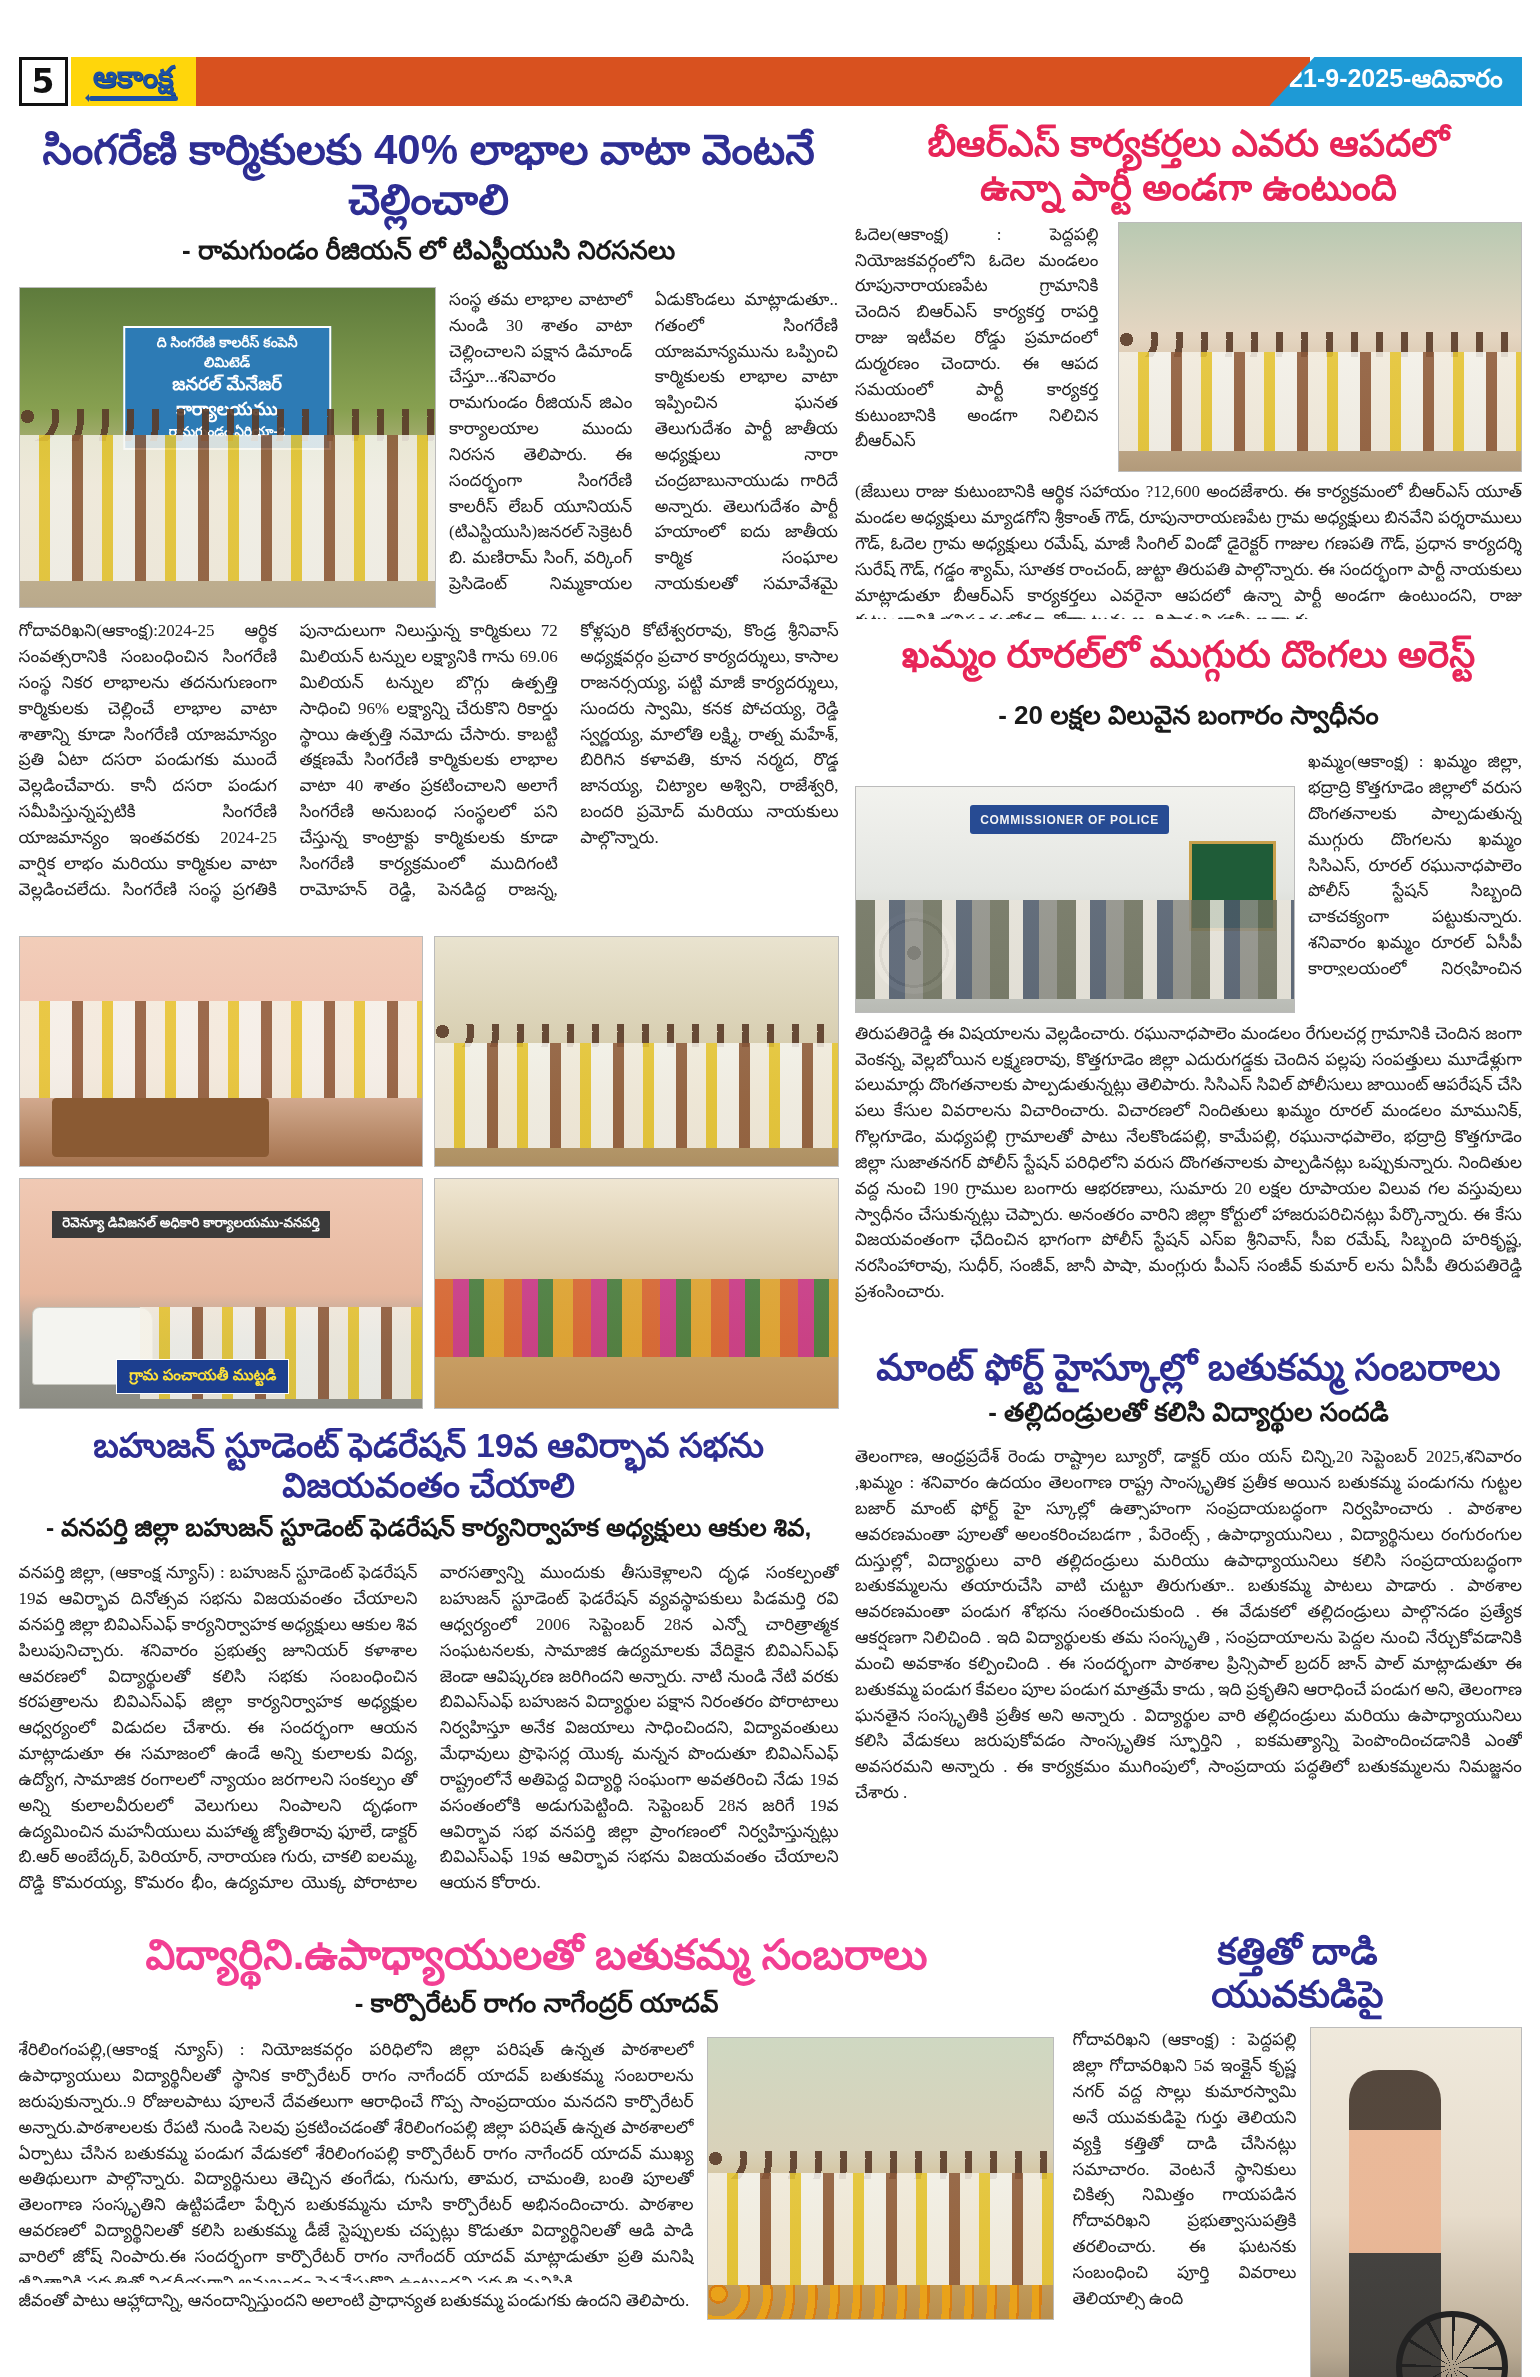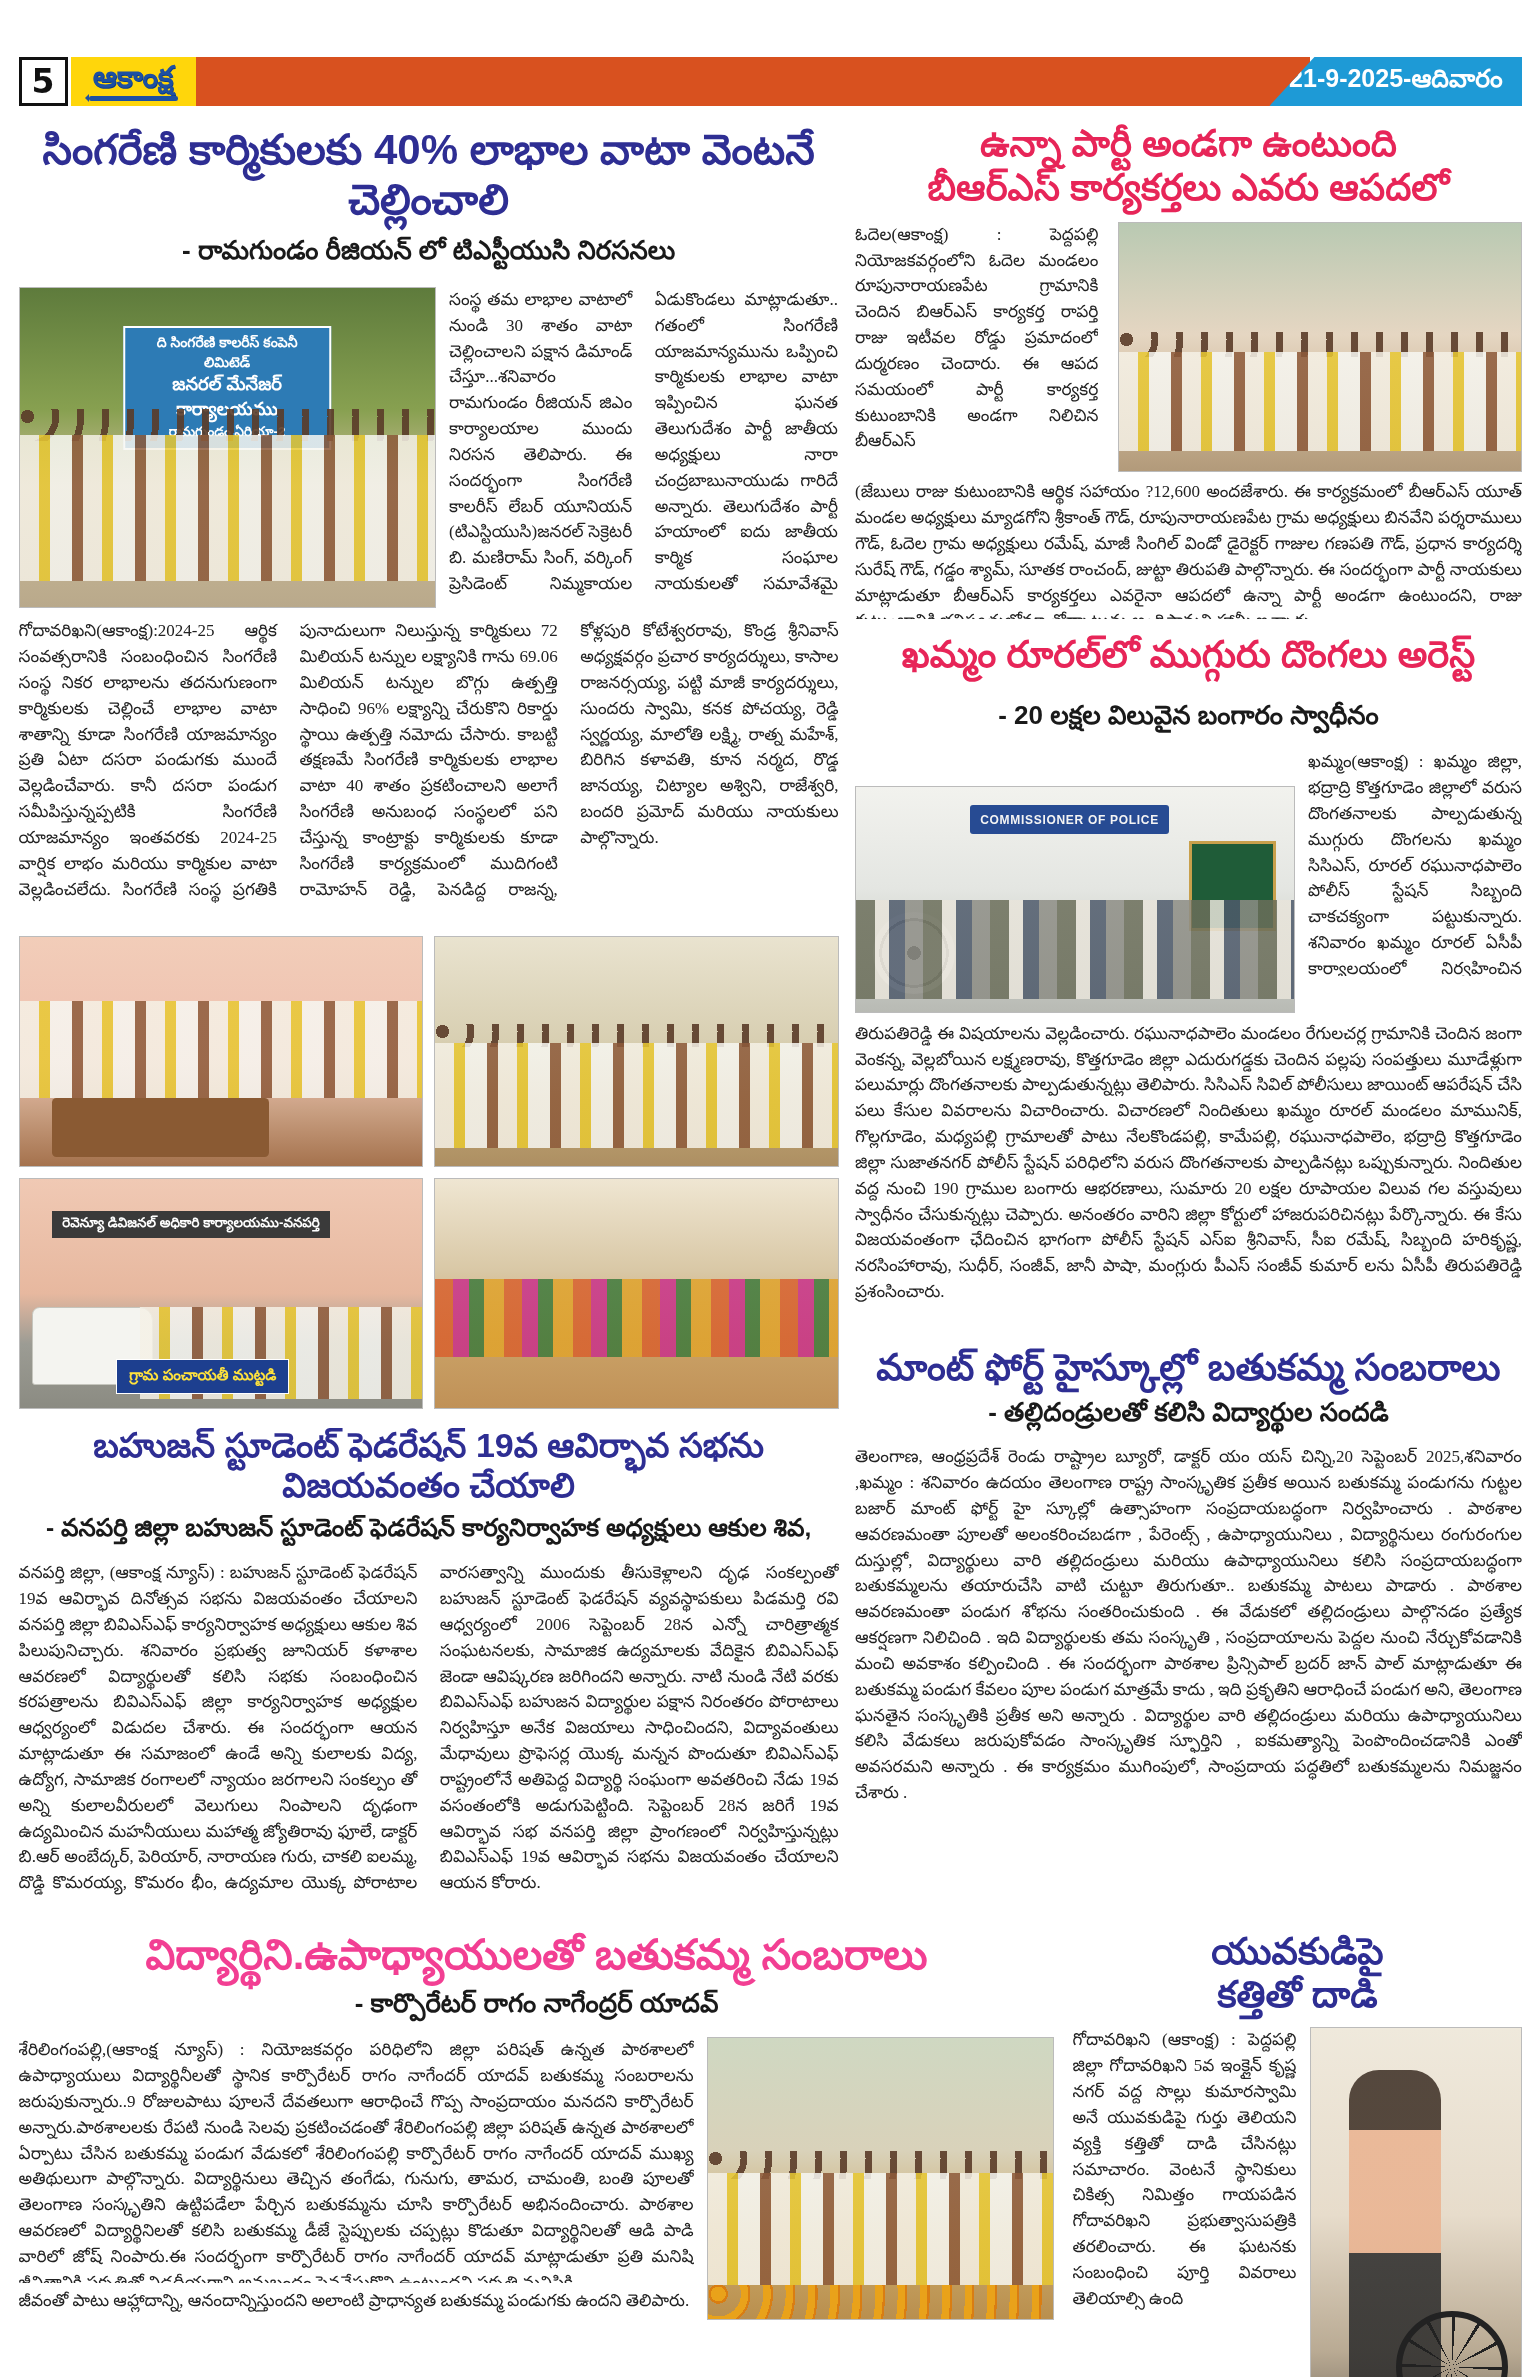--- a/index.html
+++ b/index.html
@@ -166,22 +166,22 @@
         <div class="headline h-blue hl-m" style="margin-top:16.4px;">బహుజన్ స్టూడెంట్ ఫెడరేషన్ 19వ ఆవిర్భావ సభను విజయవంతం చేయాలి</div>
         <div class="subhead sub-s" style="margin-top:9px;">- వనపర్తి జిల్లా బహుజన్ స్టూడెంట్ ఫెడరేషన్ కార్యనిర్వాహక అధ్యక్షులు ఆకుల శివ,</div>
         <div class="body-txt cols2 clip" style="width:820px; height:350px; margin-top:12px;">వనపర్తి జిల్లా, (ఆకాంక్ష న్యూస్) : బహుజన్ స్టూడెంట్ ఫెడరేషన్ 19వ ఆవిర్భావ దినోత్సవ సభను విజయవంతం చేయాలని వనపర్తి జిల్లా బివిఎస్ఎఫ్ కార్యనిర్వాహక అధ్యక్షులు ఆకుల శివ పిలుపునిచ్చారు. శనివారం ప్రభుత్వ జూనియర్ కళాశాల ఆవరణలో విద్యార్థులతో కలిసి సభకు సంబంధించిన కరపత్రాలను బివిఎస్ఎఫ్ జిల్లా కార్యనిర్వాహక అధ్యక్షుల ఆధ్వర్యంలో విడుదల చేశారు. ఈ సందర్భంగా ఆయన మాట్లాడుతూ ఈ సమాజంలో ఉండే అన్ని కులాలకు విద్య, ఉద్యోగ, సామాజిక రంగాలలో న్యాయం జరగాలని సంకల్పం తో అన్ని కులాలవీరులలో వెలుగులు నింపాలని దృఢంగా ఉద్యమించిన మహనీయులు మహాత్మ జ్యోతిరావు ఫూలే, డాక్టర్ బి.ఆర్ అంబేద్కర్, పెరియార్, నారాయణ గురు, చాకలి ఐలమ్మ, దొడ్డి కొమరయ్య, కొమరం భీం, ఉద్యమాల యొక్క పోరాటాల వారసత్వాన్ని ముందుకు తీసుకెళ్లాలని దృఢ సంకల్పంతో బహుజన్ స్టూడెంట్ ఫెడరేషన్ వ్యవస్థాపకులు పిడమర్తి రవి ఆధ్వర్యంలో 2006 సెప్టెంబర్ 28న ఎన్నో చారిత్రాత్మక సంఘటనలకు, సామాజిక ఉద్యమాలకు వేదికైన బివిఎస్ఎఫ్ జెండా ఆవిష్కరణ జరిగిందని అన్నారు. నాటి నుండి నేటి వరకు బివిఎస్ఎఫ్ బహుజన విద్యార్థుల పక్షాన నిరంతరం పోరాటాలు నిర్వహిస్తూ అనేక విజయాలు సాధించిందని, విద్యావంతులు మేధావులు ప్రొఫెసర్ల యొక్క మన్నన పొందుతూ బివిఎస్ఎఫ్ రాష్ట్రంలోనే అతిపెద్ద విద్యార్థి సంఘంగా అవతరించి నేడు 19వ వసంతంలోకి అడుగుపెట్టింది. సెప్టెంబర్ 28న జరిగే 19వ ఆవిర్భావ సభ వనపర్తి జిల్లా ప్రాంగణంలో నిర్వహిస్తున్నట్లు బివిఎస్ఎఫ్ 19వ ఆవిర్భావ సభను విజయవంతం చేయాలని ఆయన కోరారు.</div>
       </div>
     </div>
 
     <div class="col-right">
 
       <div>
         <div class="headline h-pink hl-l" style="margin-top:3px;">
+          <div>బీఆర్ఎస్ కార్యకర్తలు ఎవరు ఆపదలో</div>
           <div>ఉన్నా పార్టీ అండగా ఉంటుంది</div>
-          <div>బీఆర్ఎస్ కార్యకర్తలు ఎవరు ఆపదలో</div>
         </div>
         <div class="row" style="margin-top:12px;gap:20px;">
           <div class="body-txt clip" style="width:246px; height:250px;">ఓదెల(ఆకాంక్ష) : పెద్దపల్లి నియోజకవర్గంలోని ఓదెల మండలం రూపునారాయణపేట గ్రామానికి చెందిన బిఆర్ఎస్ కార్యకర్త రాపర్తి రాజు ఇటీవల రోడ్డు ప్రమాదంలో దుర్మరణం చెందారు. ఈ ఆపద సమయంలో పార్టీ కార్యకర్త కుటుంబానికి అండగా నిలిచిన బీఆర్ఎస్</div>
           <div class="photo ph-brs" style="width:408px; height:250px;">
             <div class="heads" style="bottom:46%;"></div>
             <div class="crowd-strip" style="height:40%;"></div>
           </div>
         </div>
         <div class="body-txt clip" style="height:140px; margin-top:7.5px;">(జేబులు రాజు కుటుంబానికి ఆర్థిక సహాయం ?12,600 అందజేశారు. ఈ కార్యక్రమంలో బీఆర్ఎస్ యూత్ మండల అధ్యక్షులు మ్యాడగోని శ్రీకాంత్ గౌడ్, రూపునారాయణపేట గ్రామ అధ్యక్షులు బినవేని పర్శరాములు గౌడ్, ఓదెల గ్రామ అధ్యక్షులు రమేష్, మాజీ సింగిల్ విండో డైరెక్టర్ గాజుల గణపతి గౌడ్, ప్రధాన కార్యదర్శి సురేష్ గౌడ్, గడ్డం శ్యామ్, సూతక రాంచంద్, జుట్టా తిరుపతి పాల్గొన్నారు. ఈ సందర్భంగా పార్టీ నాయకులు మాట్లాడుతూ బీఆర్ఎస్ కార్యకర్తలు ఎవరైనా ఆపదలో ఉన్నా పార్టీ అండగా ఉంటుందని, రాజు కుటుంబానికి భవిష్యత్తులోనూ తోడ్పాటును అందిస్తామని హామీ ఇచ్చారు.</div>
       </div>
@@ -221,22 +221,22 @@
         <div class="photo ph-flowers" style="width:347px; height:283px;">
           <div class="heads" style="bottom:50%;"></div>
           <div class="crowd-strip" style="height:40%; bottom:12%;"></div>
           <div class="marigold"></div>
         </div>
       </div>
     </div>
 
     <div class="b-right">
       <div class="headline h-blue hl-l">
+        <div>కత్తితో దాడి</div>
         <div>యువకుడిపై</div>
-        <div>కత్తితో దాడి</div>
       </div>
       <div class="row" style="margin-top:10.4px;">
         <div class="body-txt clip" style="width:224px; height:313px;">గోదావరిఖని (ఆకాంక్ష) : పెద్దపల్లి జిల్లా గోదావరిఖని 5వ ఇంక్లైన్ కృష్ణ నగర్ వద్ద సొల్లు కుమారస్వామి అనే యువకుడిపై గుర్తు తెలియని వ్యక్తి కత్తితో దాడి చేసినట్లు సమాచారం. వెంటనే స్థానికులు చికిత్స నిమిత్తం గాయపడిన గోదావరిఖని ప్రభుత్వాసుపత్రికి తరలించారు. ఈ ఘటనకు సంబంధించి పూర్తి వివరాలు తెలియాల్సి ఉంది</div>
         <div class="photo ph-wheelchair" style="width:212px; height:417px;">
           <div class="person-sit"></div>
           <div class="wheel"></div>
         </div>
       </div>
     </div>
   </div>

